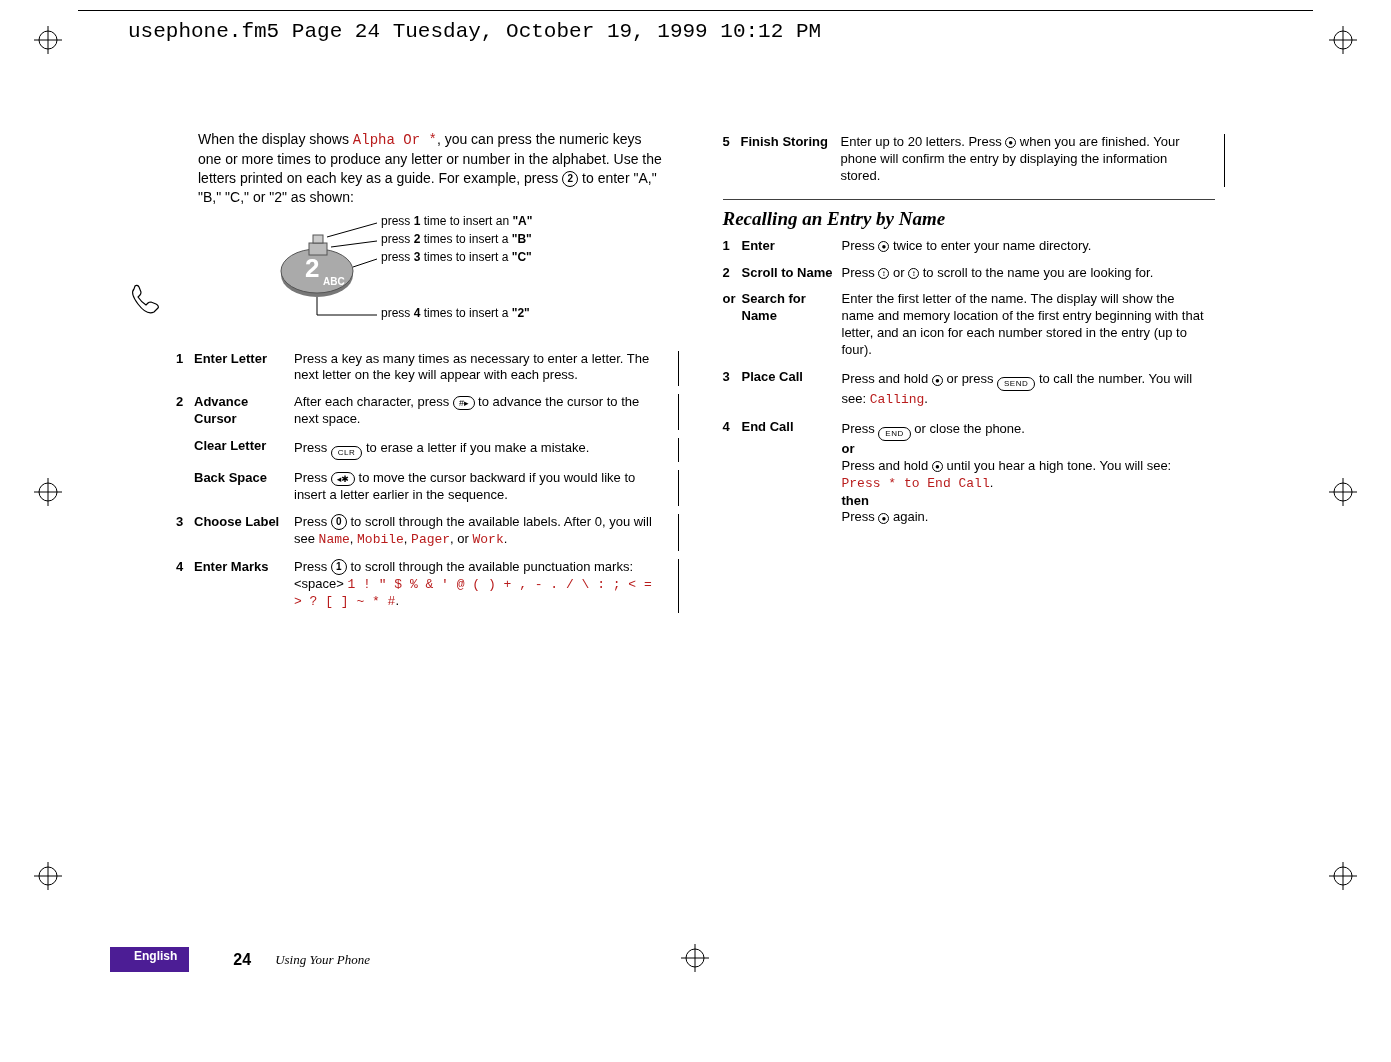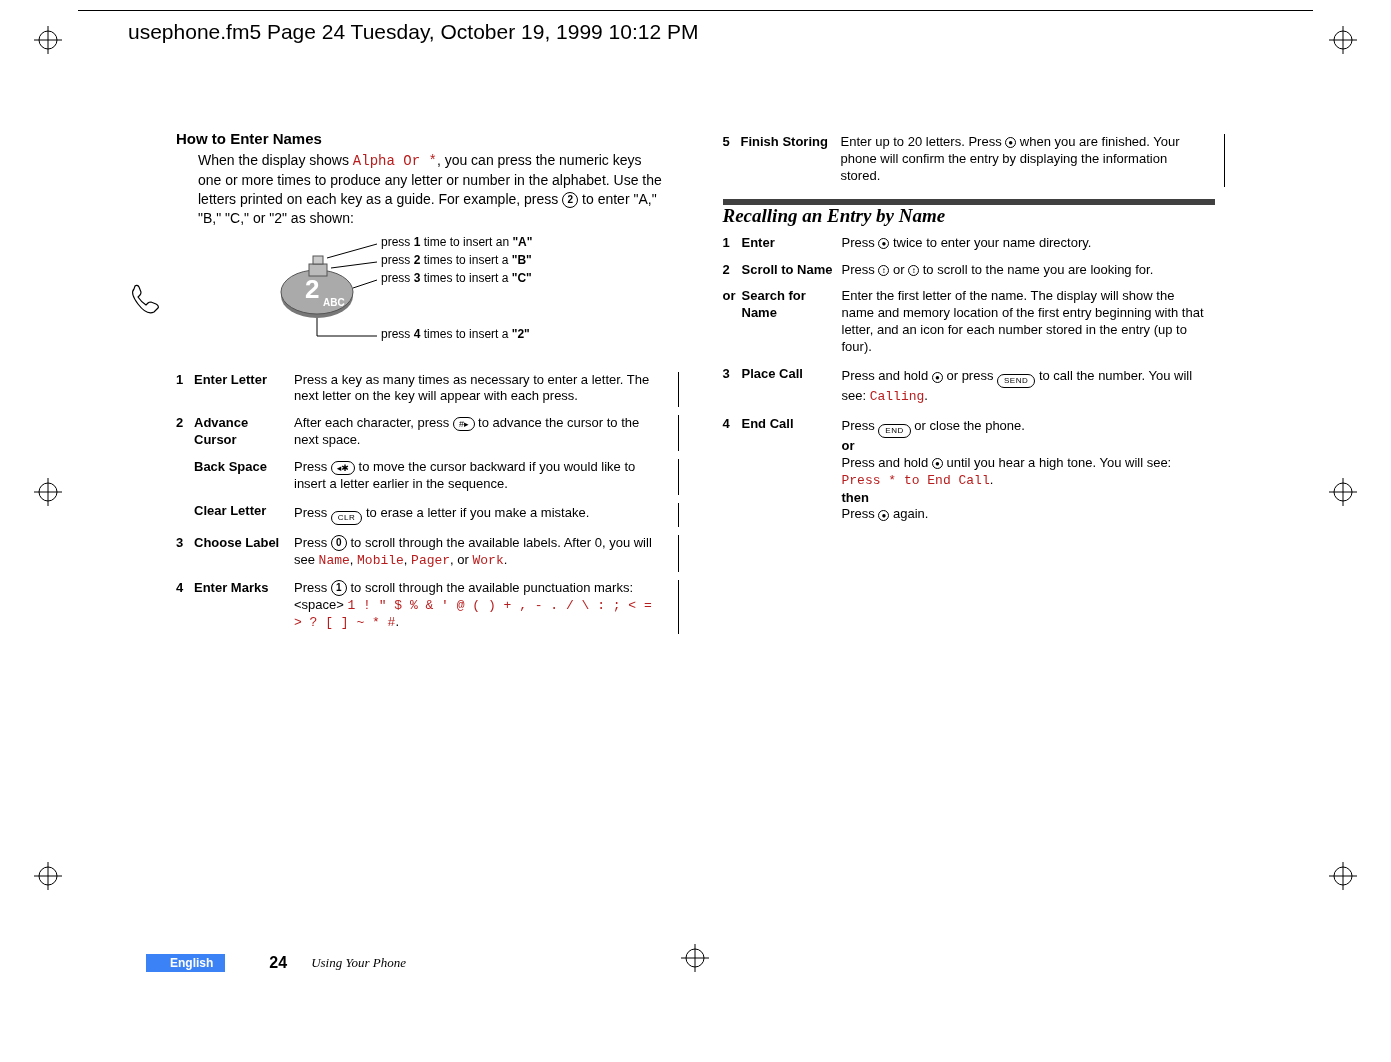--- a/index.html
+++ b/index.html
@@ -20,21 +20,21 @@
   .reg-ml { top: 478px; left: 34px; }
   .reg-mr { top: 478px; right: 34px; }
   .reg-bl { top: 862px; left: 34px; }
   .reg-br { top: 862px; right: 34px; }
   .reg-bc { top: 944px; left: 681px; }
 
   
   .header {
     position: absolute;
     top: 20px; left: 128px;
-    font-family: Liberation Sans, sans-serif;
+    font-family: Liberation Mono, monospace;
     font-size: 21px;
   }
 
   
   .pageframe {
     position: absolute;
     top: 10px; left: 78px; right: 78px; bottom: 80px;
     border-top: 1px solid #000;
   }
 
@@ -68,22 +68,22 @@
   .indent { margin-left: 22px; }
 
   .mono { font-family: Liberation Mono, monospace; color: #b91c1c; }
 
   .h2sec {
     font-family: Georgia, "Times New Roman", serif;
     font-style: italic;
     font-weight: bold;
     font-size: 19px;
     margin: 8px 0 4px 0;
-    border-top: 6px solid #404040;
-    padding-top: 0;
+    border-top: 1px solid #404040;
+    padding-top: 8px;
   }
 
   
   .keyfig {
     margin: 6px 0 14px 0;
     display:flex; justify-content:center;
   }
 
   
   table.steps { border-collapse: collapse; width: 100%; }
@@ -118,22 +118,22 @@
   }
 
   
   .footer {
     position:absolute;
     bottom: 90px; left: 110px;
     display:flex; align-items:center; gap: 24px;
     font-size: 13px;
   }
   .footer .lang {
-    background:#3b82f6; color:#fff; padding:2px 12px 2px 24px;
-    font-weight:bold; font-size:12px;margin-left:36px;
+    background:#4c1d95; color:#fff; padding:2px 12px 9px 24px;
+    font-weight:bold; font-size:12px;
   }
   .footer .pnum { font-weight:bold; font-size:16px; margin-left: 20px; }
   .footer .ptitle { font-style: italic; font-family: Georgia, serif; }
 
   .groupbar { position:relative; }
   .groupbar::after {
     content:""; position:absolute; top:4px; bottom:4px; right:-10px;
     border-right:1.5px solid #000;
   }
 </style>
@@ -182,21 +182,20 @@
 
 <div class="phone-icon">
   <svg viewBox="0 0 34 34">
       <path d="M6 5 C4 7 4 12 10 20 C16 28 22 30 26 28 L30 24 C31 23 30 21 28 20 L23 18 C22 18 21 18 20 19 L18 21 C15 19 12 16 10 13 L12 11 C13 10 13 9 13 8 L11 3 C10 1 8 1 7 2 Z" fill="none" stroke="#000" stroke-width="1.2"></path>
     </svg>
 </div>
 
 <div class="content">
 
   <div class="col col-left">
-    <h3 class="howto">How to Enter Names</h3>
     <p class="bodytext indent">
       <span>When the display shows </span><span class="mono">Alpha Or *</span><span>, you can press the numeric keys one or more times to produce any letter or number in the alphabet. Use the letters printed on each key as a guide. For example, press </span><span class="keycap round">2</span><span> to enter "A," "B," "C," or "2" as shown:</span>
     </p>
 
     <div class="keyfig">
       <svg width="330" height="120" viewBox="0 0 330 120">
 
         <ellipse cx="60" cy="62" rx="36" ry="22" fill="#777"></ellipse>
         <ellipse cx="60" cy="58" rx="36" ry="22" fill="#aaa" stroke="#555"></ellipse>
         <text x="48" y="64" font-size="26" fill="#fff" font-weight="bold">2</text>
@@ -231,30 +230,30 @@
 
       <tr>
         <td class="num">2</td>
         <td class="lbl">Advance Cursor</td>
         <td class="desc groupbar">
           <span>After each character, press </span><span class="keycap">#▸</span><span> to advance the cursor to the next space.</span>
         </td>
       </tr>
       <tr>
         <td class="num"></td>
+        <td class="lbl">Clear Letter</td>
+        <td class="desc groupbar">
+          <span>Press </span><span class="keycap wide">CLR</span><span> to erase a letter if you make a mistake.</span>
+        </td>
+      </tr>
+      <tr>
+        <td class="num"></td>
         <td class="lbl">Back Space</td>
         <td class="desc groupbar">
           <span>Press </span><span class="keycap">◂✱</span><span> to move the cursor backward if you would like to insert a letter earlier in the sequence.</span>
-        </td>
-      </tr>
-      <tr>
-        <td class="num"></td>
-        <td class="lbl">Clear Letter</td>
-        <td class="desc groupbar">
-          <span>Press </span><span class="keycap wide">CLR</span><span> to erase a letter if you make a mistake.</span>
         </td>
       </tr>
 
       <tr>
         <td class="num">3</td>
         <td class="lbl">Choose Label</td>
         <td class="desc groupbar">
           <span>Press </span><span class="keycap round">0</span><span> to scroll through the available labels. After 0, you will see </span><span class="mono">Name</span><span>, </span><span class="mono">Mobile</span><span>, </span><span class="mono">Pager</span><span>, or </span><span class="mono">Work</span><span>.</span>
         </td>
       </tr>

